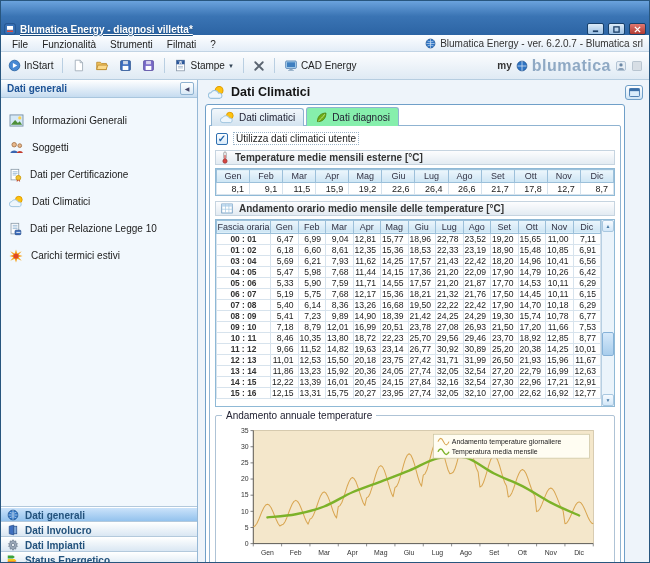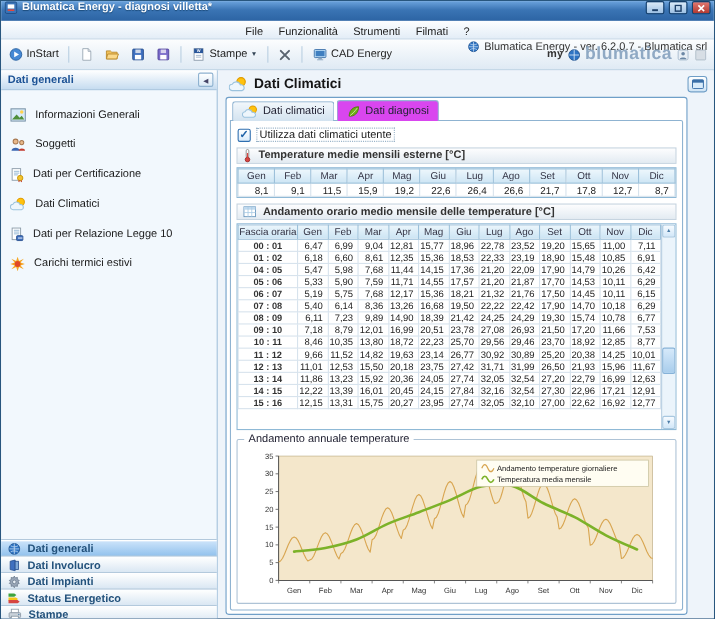--- a/index.html
+++ b/index.html
@@ -1,30 +1,30 @@
 <!DOCTYPE html>
 <html><head>
 <meta charset="utf-8">
 <style>
   * { margin:0; padding:0; box-sizing:border-box; }
   body { font-family:"Liberation Sans", sans-serif; background:#9aa7b4; }
   #win { position:relative; width:650px; height:563px; border:1px solid #28567e; background:#eef4fa; overflow:hidden; }
 
   
-  .titlebar { height:18px; display:flex; align-items:flex-start; gap:4px; padding:0 3px;
-    background:linear-gradient(#6ba3dd,#3a74b4 45%,#2c64a4); color:#fff; }
+  .titlebar { height:34px; display:flex; align-items:flex-end; gap:4px; padding:0 3px;
+    background:linear-gradient(#6ba3dd,#3a74b4 45%,#2c64a4); color:#fff;text-decoration:underline; }
   .titlebar .title { font-size:10px; font-weight:bold; text-shadow:0 1px 1px #1a4a7a; flex:1; }
   .winbtn { width:17px; height:12px; border:1px solid #17406b; border-radius:2px;
     background:linear-gradient(#dcebf8,#9cc0e4); display:flex; align-items:center; justify-content:center; }
   .winbtn.close { background:linear-gradient(#e2776f,#b03a32); }
   .winbtn svg { display:block; }
 
   
   .menubar { height:17px; display:flex; align-items:center; padding:0 4px;
-    background:linear-gradient(#fdfeff,#e3edf7); border-bottom:1px solid #c2d4e4;flex-direction:column; }
+    background:linear-gradient(#fdfeff,#e3edf7); border-bottom:1px solid #c2d4e4; }
   .menu-item { font-size:10px; color:#222; padding:1px 7px; }
   .menubar-right { margin-left:auto; display:flex; align-items:center; gap:4px; font-size:10px; color:#333; padding-right:2px; }
 
   
   .toolbar { height:28px; display:flex; align-items:center; gap:2px; padding:0 3px;
     background:linear-gradient(#fcfdfe,#dfeaf4); border-bottom:1px solid #b6cde0; }
   .tb-btn { display:flex; align-items:center; gap:3px; font-size:10px; color:#222; padding:1px 4px; border-radius:2px; }
   .tb-sep { width:1px; height:15px; background:#b9cfe2; margin:0 3px; }
   .tb-caret { font-size:6px; color:#345; }
   .toolbar-right { margin-left:auto; display:flex; align-items:center; gap:4px; padding-right:3px; }
@@ -58,21 +58,21 @@
   .main-title { font-size:12.5px; font-weight:bold; color:#151515; }
   .corner-btn { position:absolute; top:5px; right:6px; width:18px; height:15px; border:1px solid #6f9ec7;
     border-radius:3px; background:linear-gradient(#ffffff,#cfe4f5); display:flex; align-items:center; justify-content:center; }
 
   .panel { position:absolute; left:7px; top:24px; width:420px; height:471px; background:#fff;
     border:1px solid #6f9fc8; border-radius:3px; padding:3px; }
   .tabs { display:flex; gap:2px; margin-left:2px; position:relative; z-index:2; }
   .tab { height:18px; display:flex; align-items:center; gap:4px; padding:0 8px; font-size:10px; color:#223;
     border:1px solid #8fb3d1; border-bottom:none; border-radius:3px 3px 0 0;
     background:linear-gradient(#f2f7fb,#d3e3f0); }
-  .tab.active { background:#d946ef; height:19px; margin-top:-1px; }
+  .tab.active { background:#86efac; height:19px; margin-top:-1px; }
   .tabpage { border:1px solid #8fb3d1; margin-top:-1px; height:446px; background:#fff; padding:5px;
     display:flex; flex-direction:column; border-radius:0 2px 2px 2px; position:relative; z-index:1; }
 
   .chk-row { display:flex; align-items:center; gap:5px; margin:1px 0 5px 1px; }
   .chk-box { width:12px; height:12px; border:1px solid #2f6fb0; border-radius:2px;
     background:linear-gradient(#ffffff,#d8eafa); font-size:10px; font-weight:bold; color:#1f62a8;
     display:flex; align-items:center; justify-content:center; line-height:1; }
   .chk-lbl { font-size:10px; color:#1a1a1a; border:1px dotted #9ab4c9; padding:0 2px; }
 
   .sect-header { height:16px; display:flex; align-items:center; gap:6px; padding:0 5px;
@@ -538,20 +538,35 @@
                       <td>15,36</td>
                       <td>18,53</td>
                       <td>22,33</td>
                       <td>23,19</td>
                       <td>18,90</td>
                       <td>15,48</td>
                       <td>10,85</td>
                       <td>6,91</td>
                     </tr>
                     <tr>
+                      <td class="rowlbl">03 : 04</td>
+                      <td>5,69</td>
+                      <td>6,21</td>
+                      <td>7,93</td>
+                      <td>11,62</td>
+                      <td>14,25</td>
+                      <td>17,57</td>
+                      <td>21,43</td>
+                      <td>22,42</td>
+                      <td>18,20</td>
+                      <td>14,96</td>
+                      <td>10,41</td>
+                      <td>6,56</td>
+                    </tr>
+                    <tr>
                       <td class="rowlbl">04 : 05</td>
                       <td>5,47</td>
                       <td>5,98</td>
                       <td>7,68</td>
                       <td>11,44</td>
                       <td>14,15</td>
                       <td>17,36</td>
                       <td>21,20</td>
                       <td>22,09</td>
                       <td>17,90</td>
@@ -599,21 +614,21 @@
                       <td>19,50</td>
                       <td>22,22</td>
                       <td>22,42</td>
                       <td>17,90</td>
                       <td>14,70</td>
                       <td>10,18</td>
                       <td>6,29</td>
                     </tr>
                     <tr>
                       <td class="rowlbl">08 : 09</td>
-                      <td>6,11</td>
+                      <td>5,41</td>
                       <td>7,23</td>
                       <td>9,89</td>
                       <td>14,90</td>
                       <td>18,39</td>
                       <td>21,42</td>
                       <td>24,25</td>
                       <td>24,29</td>
                       <td>19,30</td>
                       <td>15,74</td>
                       <td>10,78</td>

